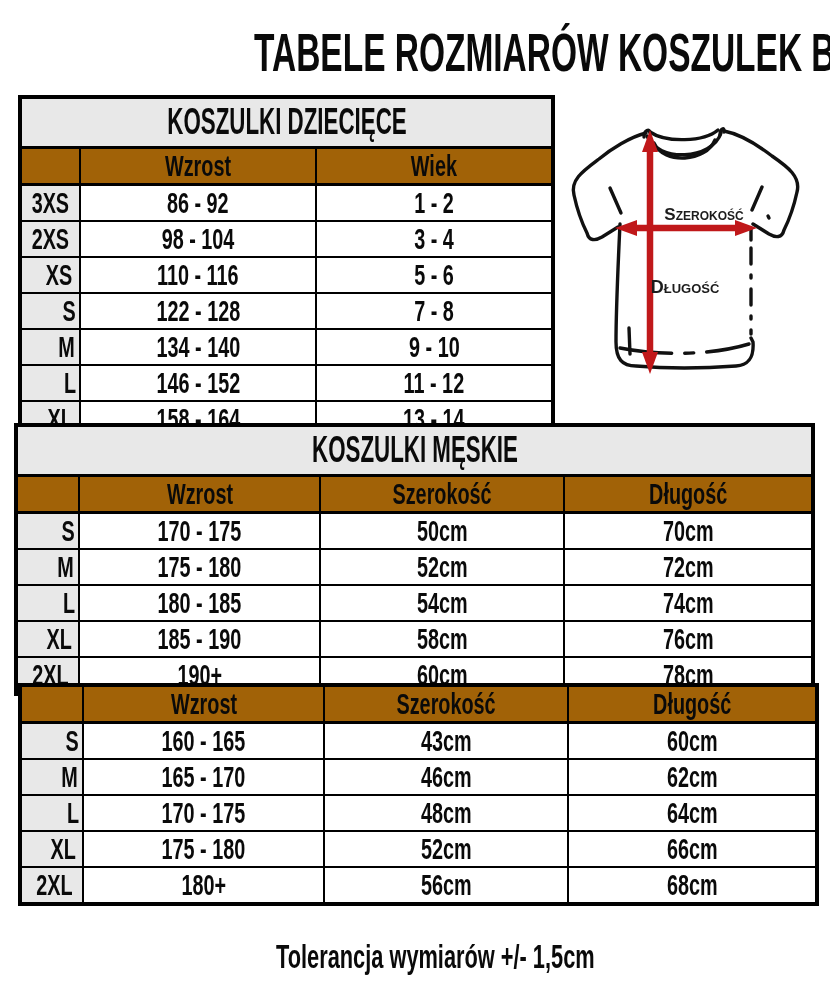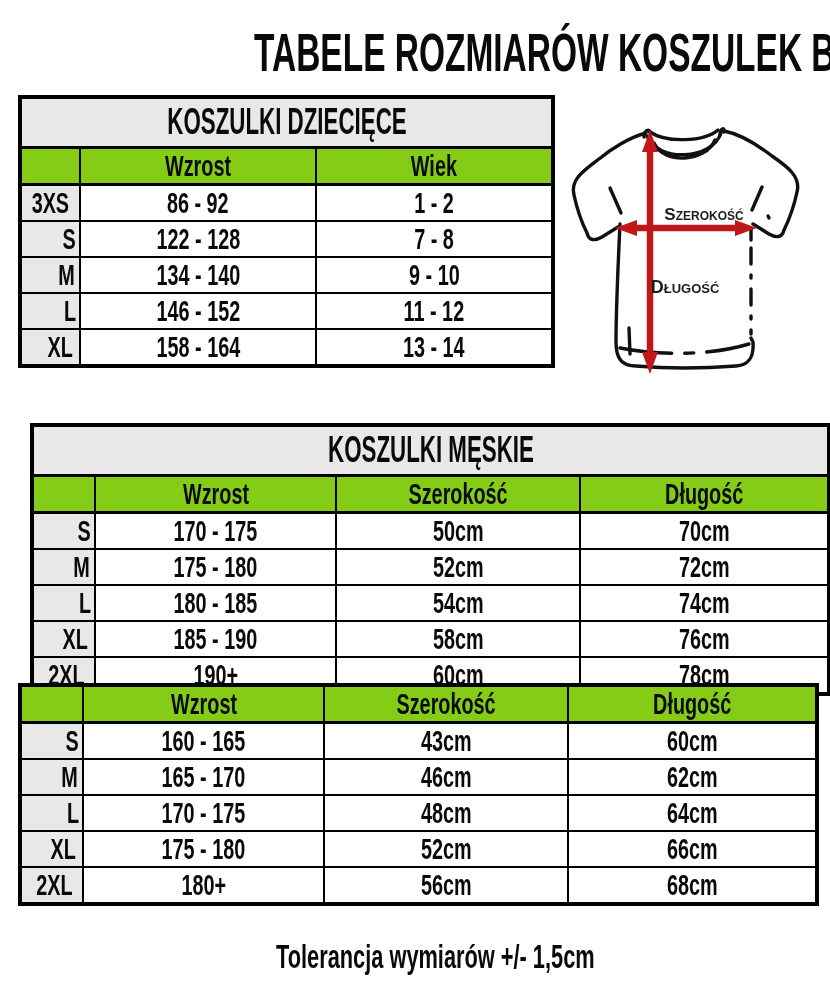--- a/index.html
+++ b/index.html
@@ -13,27 +13,27 @@
 
   .main-title { position:absolute; top:24px; left:0; width:830px; text-align:center;
                 font-size:54px; font-weight:700; letter-spacing:0; line-height:1.05; }
 
   table { border-collapse:collapse; table-layout:fixed; position:absolute; background:#fff; }
   table, td { border:2px solid #000; }
   table { border-width:4px; }
   td { text-align:center; vertical-align:middle; padding:0; height:33px;
        font-size:30px; font-weight:700; overflow:hidden; }
   td.title-cell { height:50px; background:#e8e8e8; font-size:36px; border-bottom-width:3px; }
-  tr.header-row td { height:34px; background:#84cc16; border-bottom-width:3px; }
+  tr.header-row td { height:34px; background:#a16207; border-bottom-width:3px; }
   td.size-col { background:#e8e8e8;text-align:right; }
 
   #kids-table  { left:18px; top:95px;  width:533px; }
   #kids-table  col.c0 { width:60px; }  #kids-table col.c1 { width:236px; } #kids-table col.c2 { width:237px; }
 
-  #men-table   { left:30px; top:423px; width:797px; }
+  #men-table   { left:14px; top:423px; width:797px; }
   #women-table { left:18px; top:683px; width:797px; }
   .big col.c0 { width:63px; } .big col.c1 { width:241px; } .big col.c2 { width:244px; } .big col.c3 { width:249px; }
 
   .tshirt-wrap { position:absolute; left:554px; top:96px; width:266px; height:314px; }
   .tshirt-wrap svg { width:100%; height:100%; display:block; }
   .diagram-label { font-family:"Liberation Sans", sans-serif; font-variant:small-caps;
                    font-weight:600; fill:#1c1c1c; }
 
   .footer-note { position:absolute; top:938px; left:0; width:830px; text-align:center;
                  font-size:33px; font-weight:700;padding-left:40px; }
@@ -60,20 +60,30 @@
     </tr>
     <tr class="header-row">
       <td class="size-col"></td>
       <td><span class="cond-cell">Wzrost</span></td>
       <td><span class="cond-cell">Wiek</span></td>
     </tr>
     <tr>
       <td class="size-col"><span class="cond-cell">3XS</span></td>
       <td><span class="cond-cell">86 - 92</span></td>
       <td><span class="cond-cell">1 - 2</span></td>
+    </tr>
+    <tr>
+      <td class="size-col"><span class="cond-cell">2XS</span></td>
+      <td><span class="cond-cell">98 - 104</span></td>
+      <td><span class="cond-cell">3 - 4</span></td>
+    </tr>
+    <tr>
+      <td class="size-col"><span class="cond-cell">XS</span></td>
+      <td><span class="cond-cell">110 - 116</span></td>
+      <td><span class="cond-cell">5 - 6</span></td>
     </tr>
     <tr>
       <td class="size-col"><span class="cond-cell">S</span></td>
       <td><span class="cond-cell">122 - 128</span></td>
       <td><span class="cond-cell">7 - 8</span></td>
     </tr>
     <tr>
       <td class="size-col"><span class="cond-cell">M</span></td>
       <td><span class="cond-cell">134 - 140</span></td>
       <td><span class="cond-cell">9 - 10</span></td>

